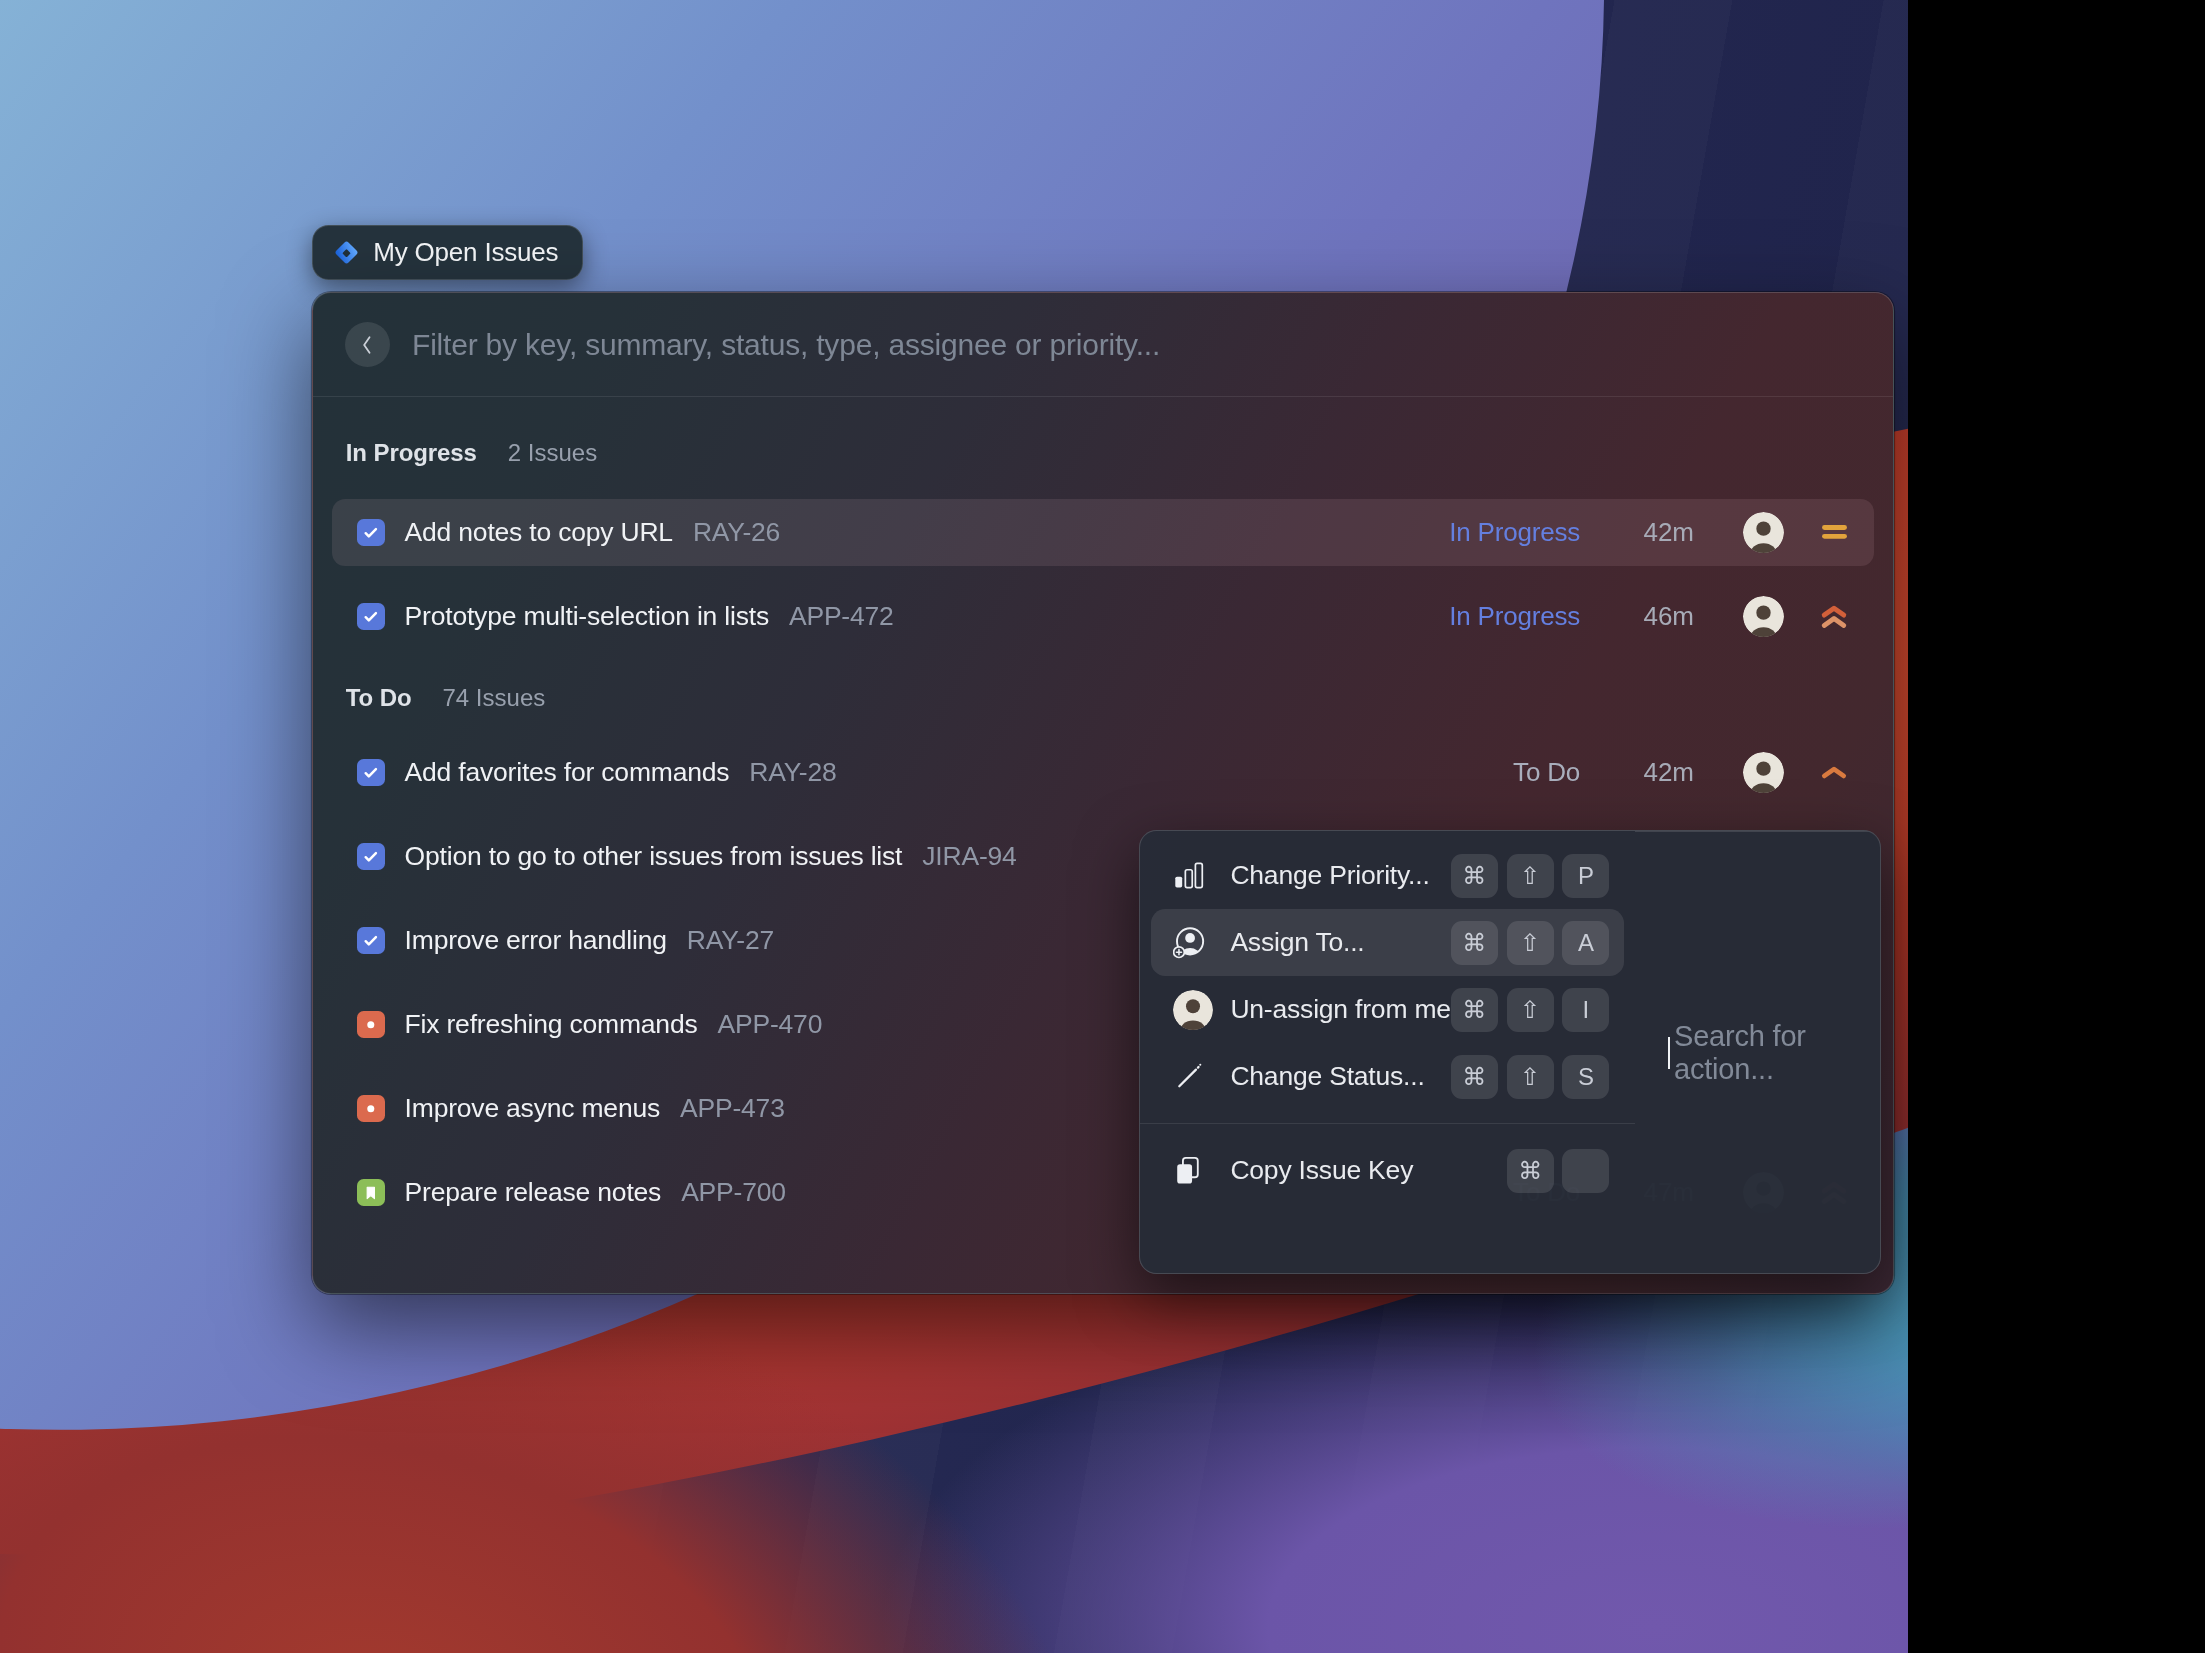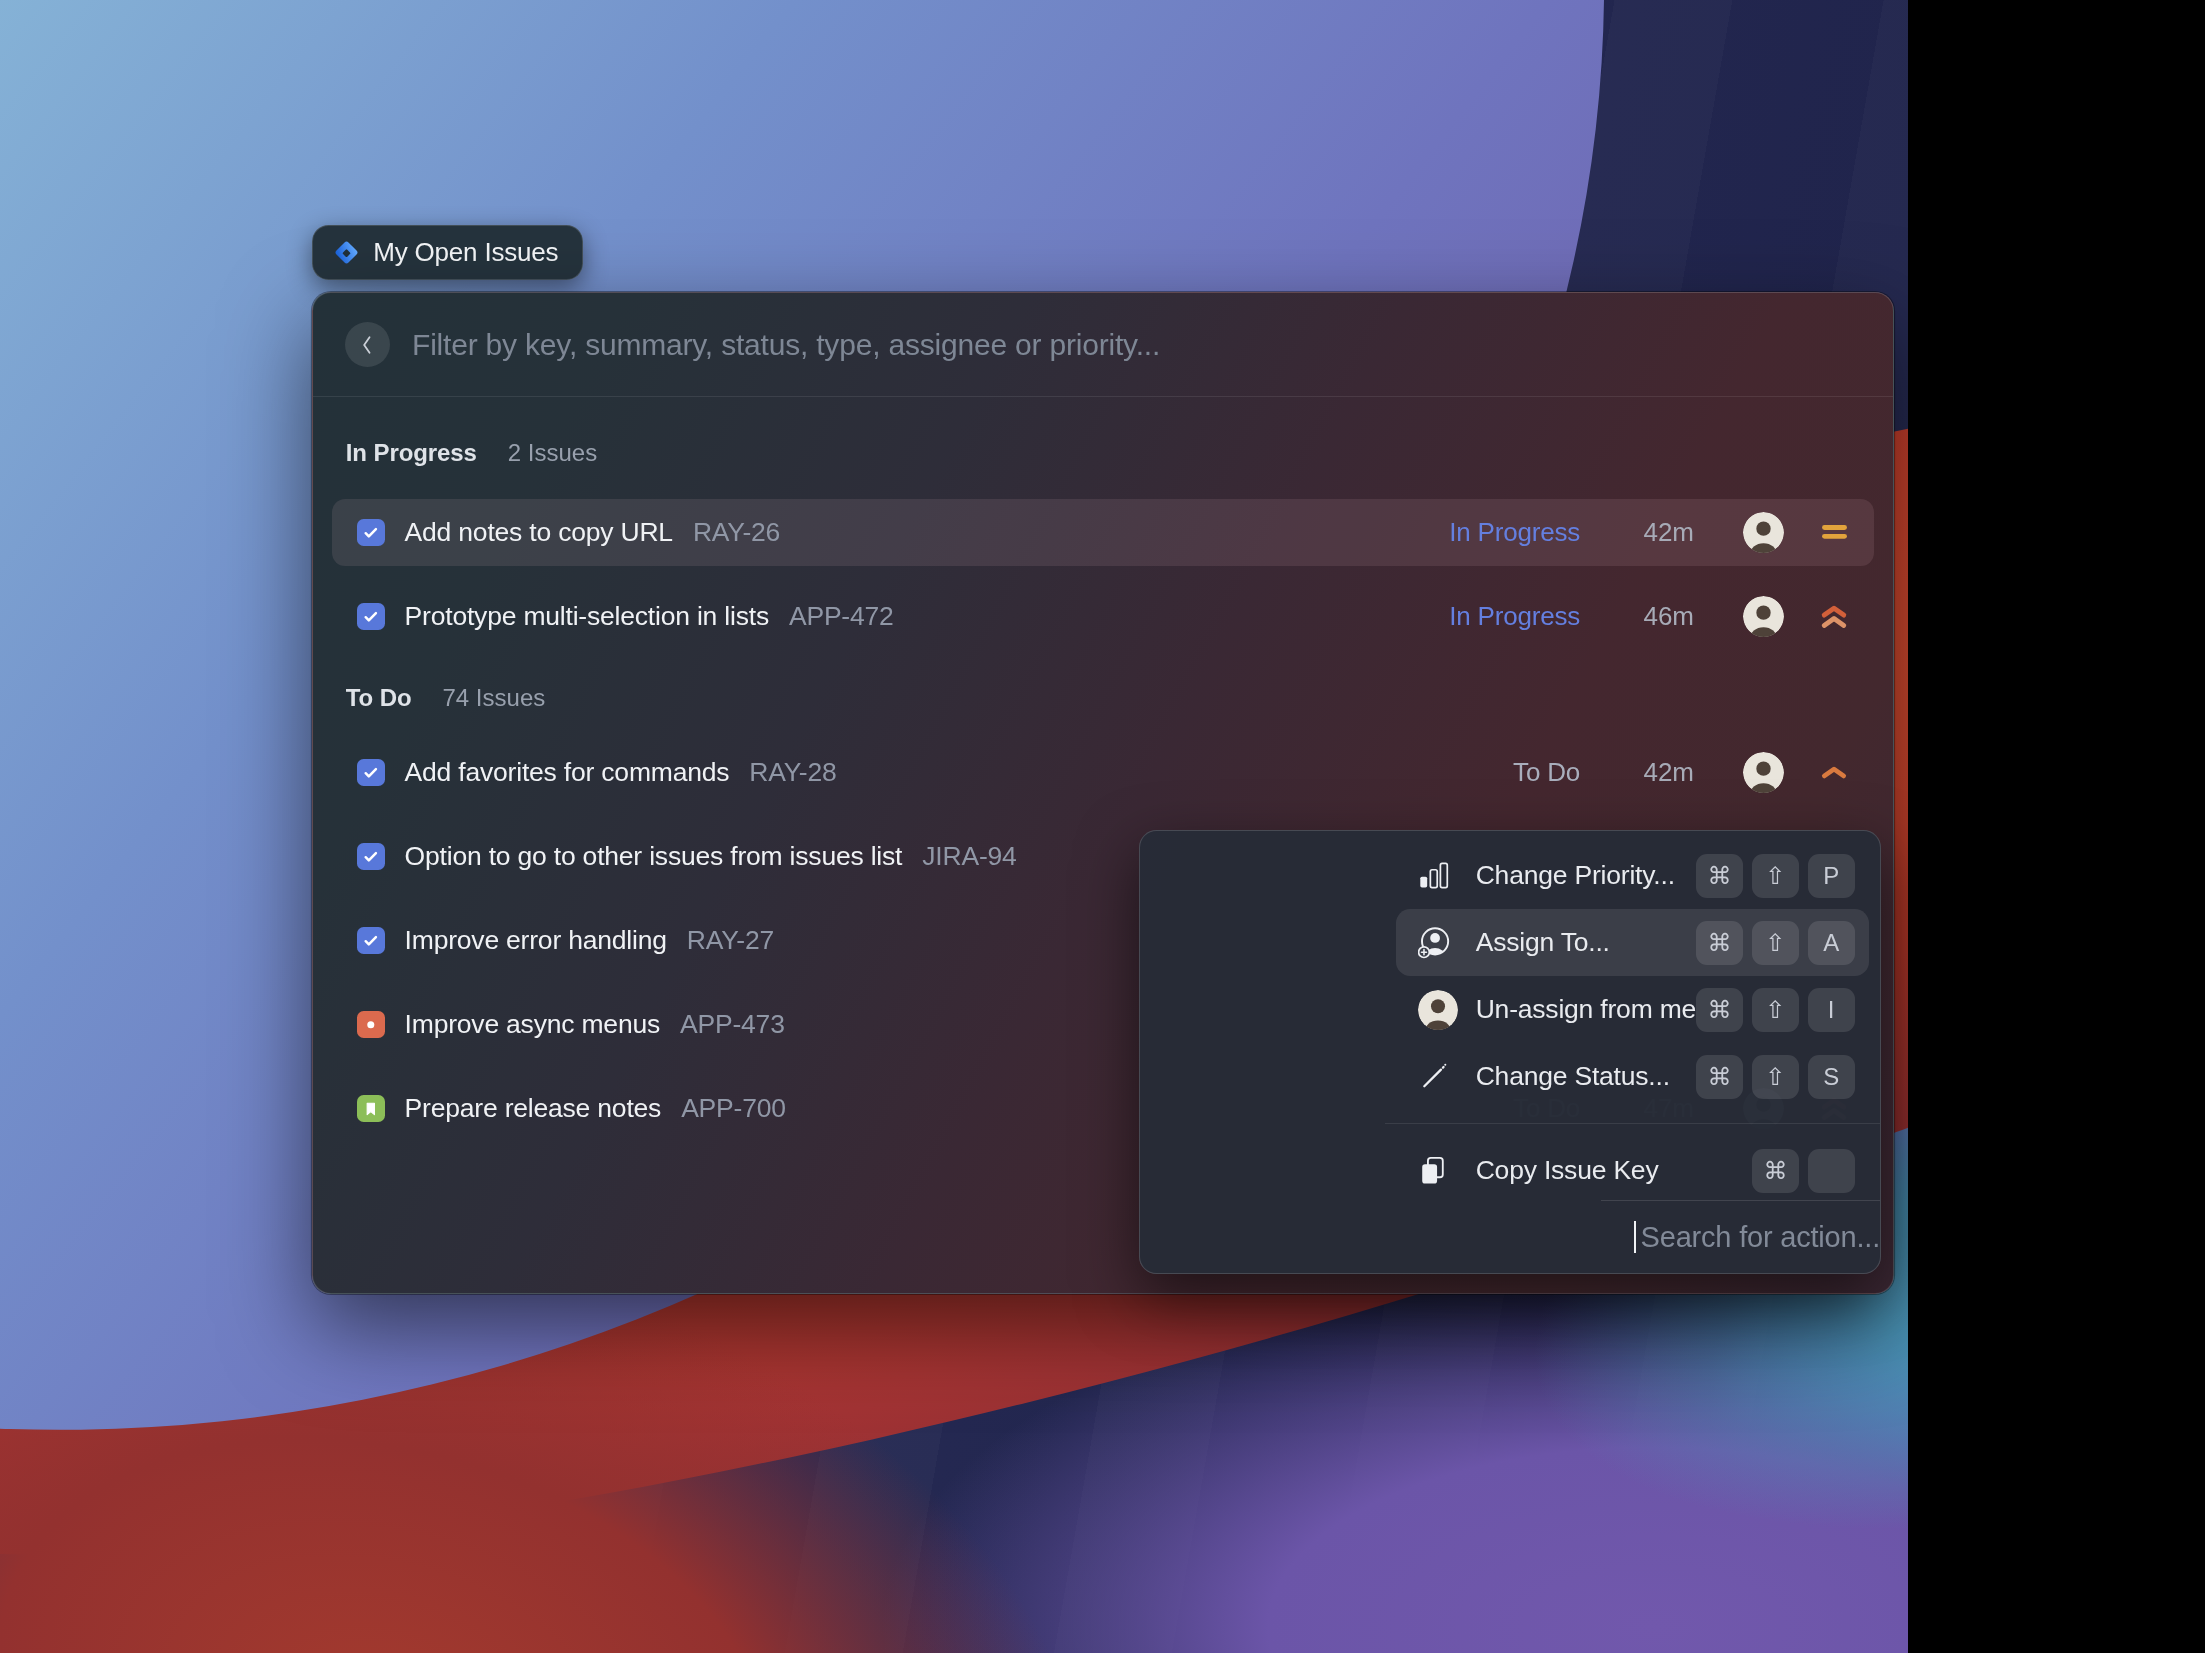--- a/index.html
+++ b/index.html
@@ -75,21 +75,21 @@
   .row-avatar svg{width:41px;height:41px;display:block;}
   .row-pri{margin-left:34px;width:32px;display:flex;align-items:center;justify-content:center;flex:0 0 auto;}
   .row-pri svg{display:block;}
   .pri-medium svg{width:31px;height:20.4px;}
   .pri-highest svg{width:30px;height:27.6px;}
   .pri-high svg{width:30px;height:17px;}
 
   
   .menu{position:absolute;left:1139px;top:830px;width:740px;height:442px;border-radius:17.6px;
     background:rgba(39,44,55,0.985);border:1.1px solid rgba(255,255,255,0.15);
-    box-shadow:0 22px 61px rgba(0,0,0,0.55);overflow:hidden;display:flex;flex-direction:column;align-items:flex-end;}
+    box-shadow:0 22px 61px rgba(0,0,0,0.55);overflow:hidden;display:flex;flex-direction:row;}
   .menu-items{height:369px;overflow:hidden;padding:11px 11px 0 11px;box-sizing:border-box;}
   .menu-row{display:flex;align-items:center;height:67px;border-radius:14.3px;padding:0 14.3px 0 22px;}
   .menu-row.highlighted{background:rgba(255,255,255,0.095);}
   .menu-ico{width:42px;display:flex;align-items:center;justify-content:flex-start;flex:0 0 auto;}
   .menu-ico svg{display:block;}
   .menu-label{margin-left:15.4px;font-size:26.5px;color:#E9EBEF;letter-spacing:-0.2px;white-space:nowrap;}
   .menu-keys{margin-left:auto;display:flex;gap:8.8px;}
   .keycap{width:47px;height:44px;border-radius:11px;background:rgba(255,255,255,0.115);
     display:flex;align-items:center;justify-content:center;font-size:24px;color:#C9CDD6;}
   .menu-divider{height:1.1px;background:rgba(255,255,255,0.09);margin:13.2px -11px;}
@@ -247,20 +247,29 @@
           </span>
           <span class="row-title">Improve error handling</span>
           <span class="row-key">RAY-27</span>
         </div>
         <div class="row">
           <span class="type-box type-task">
             <svg viewBox="0 0 24 24">
               <circle cx="12" cy="12" r="4.8" fill="#fff"></circle>
             </svg>
           </span>
+          <span class="row-title">Fix refreshing commands</span>
+          <span class="row-key">APP-470</span>
+        </div>
+        <div class="row">
+          <span class="type-box type-task">
+            <svg viewBox="0 0 24 24">
+              <circle cx="12" cy="12" r="4.8" fill="#fff"></circle>
+            </svg>
+          </span>
           <span class="row-title">Improve async menus</span>
           <span class="row-key">APP-473</span>
         </div>
         <div class="row">
           <span class="type-box type-story">
             <svg viewBox="0 0 24 24">
               <path d="M7 4.5h10V20l-5-4.2L7 20z" fill="#fff" stroke="#fff" stroke-width="1.4" stroke-linejoin="round"></path>
             </svg>
           </span>
           <span class="row-title">Prepare release notes</span>

